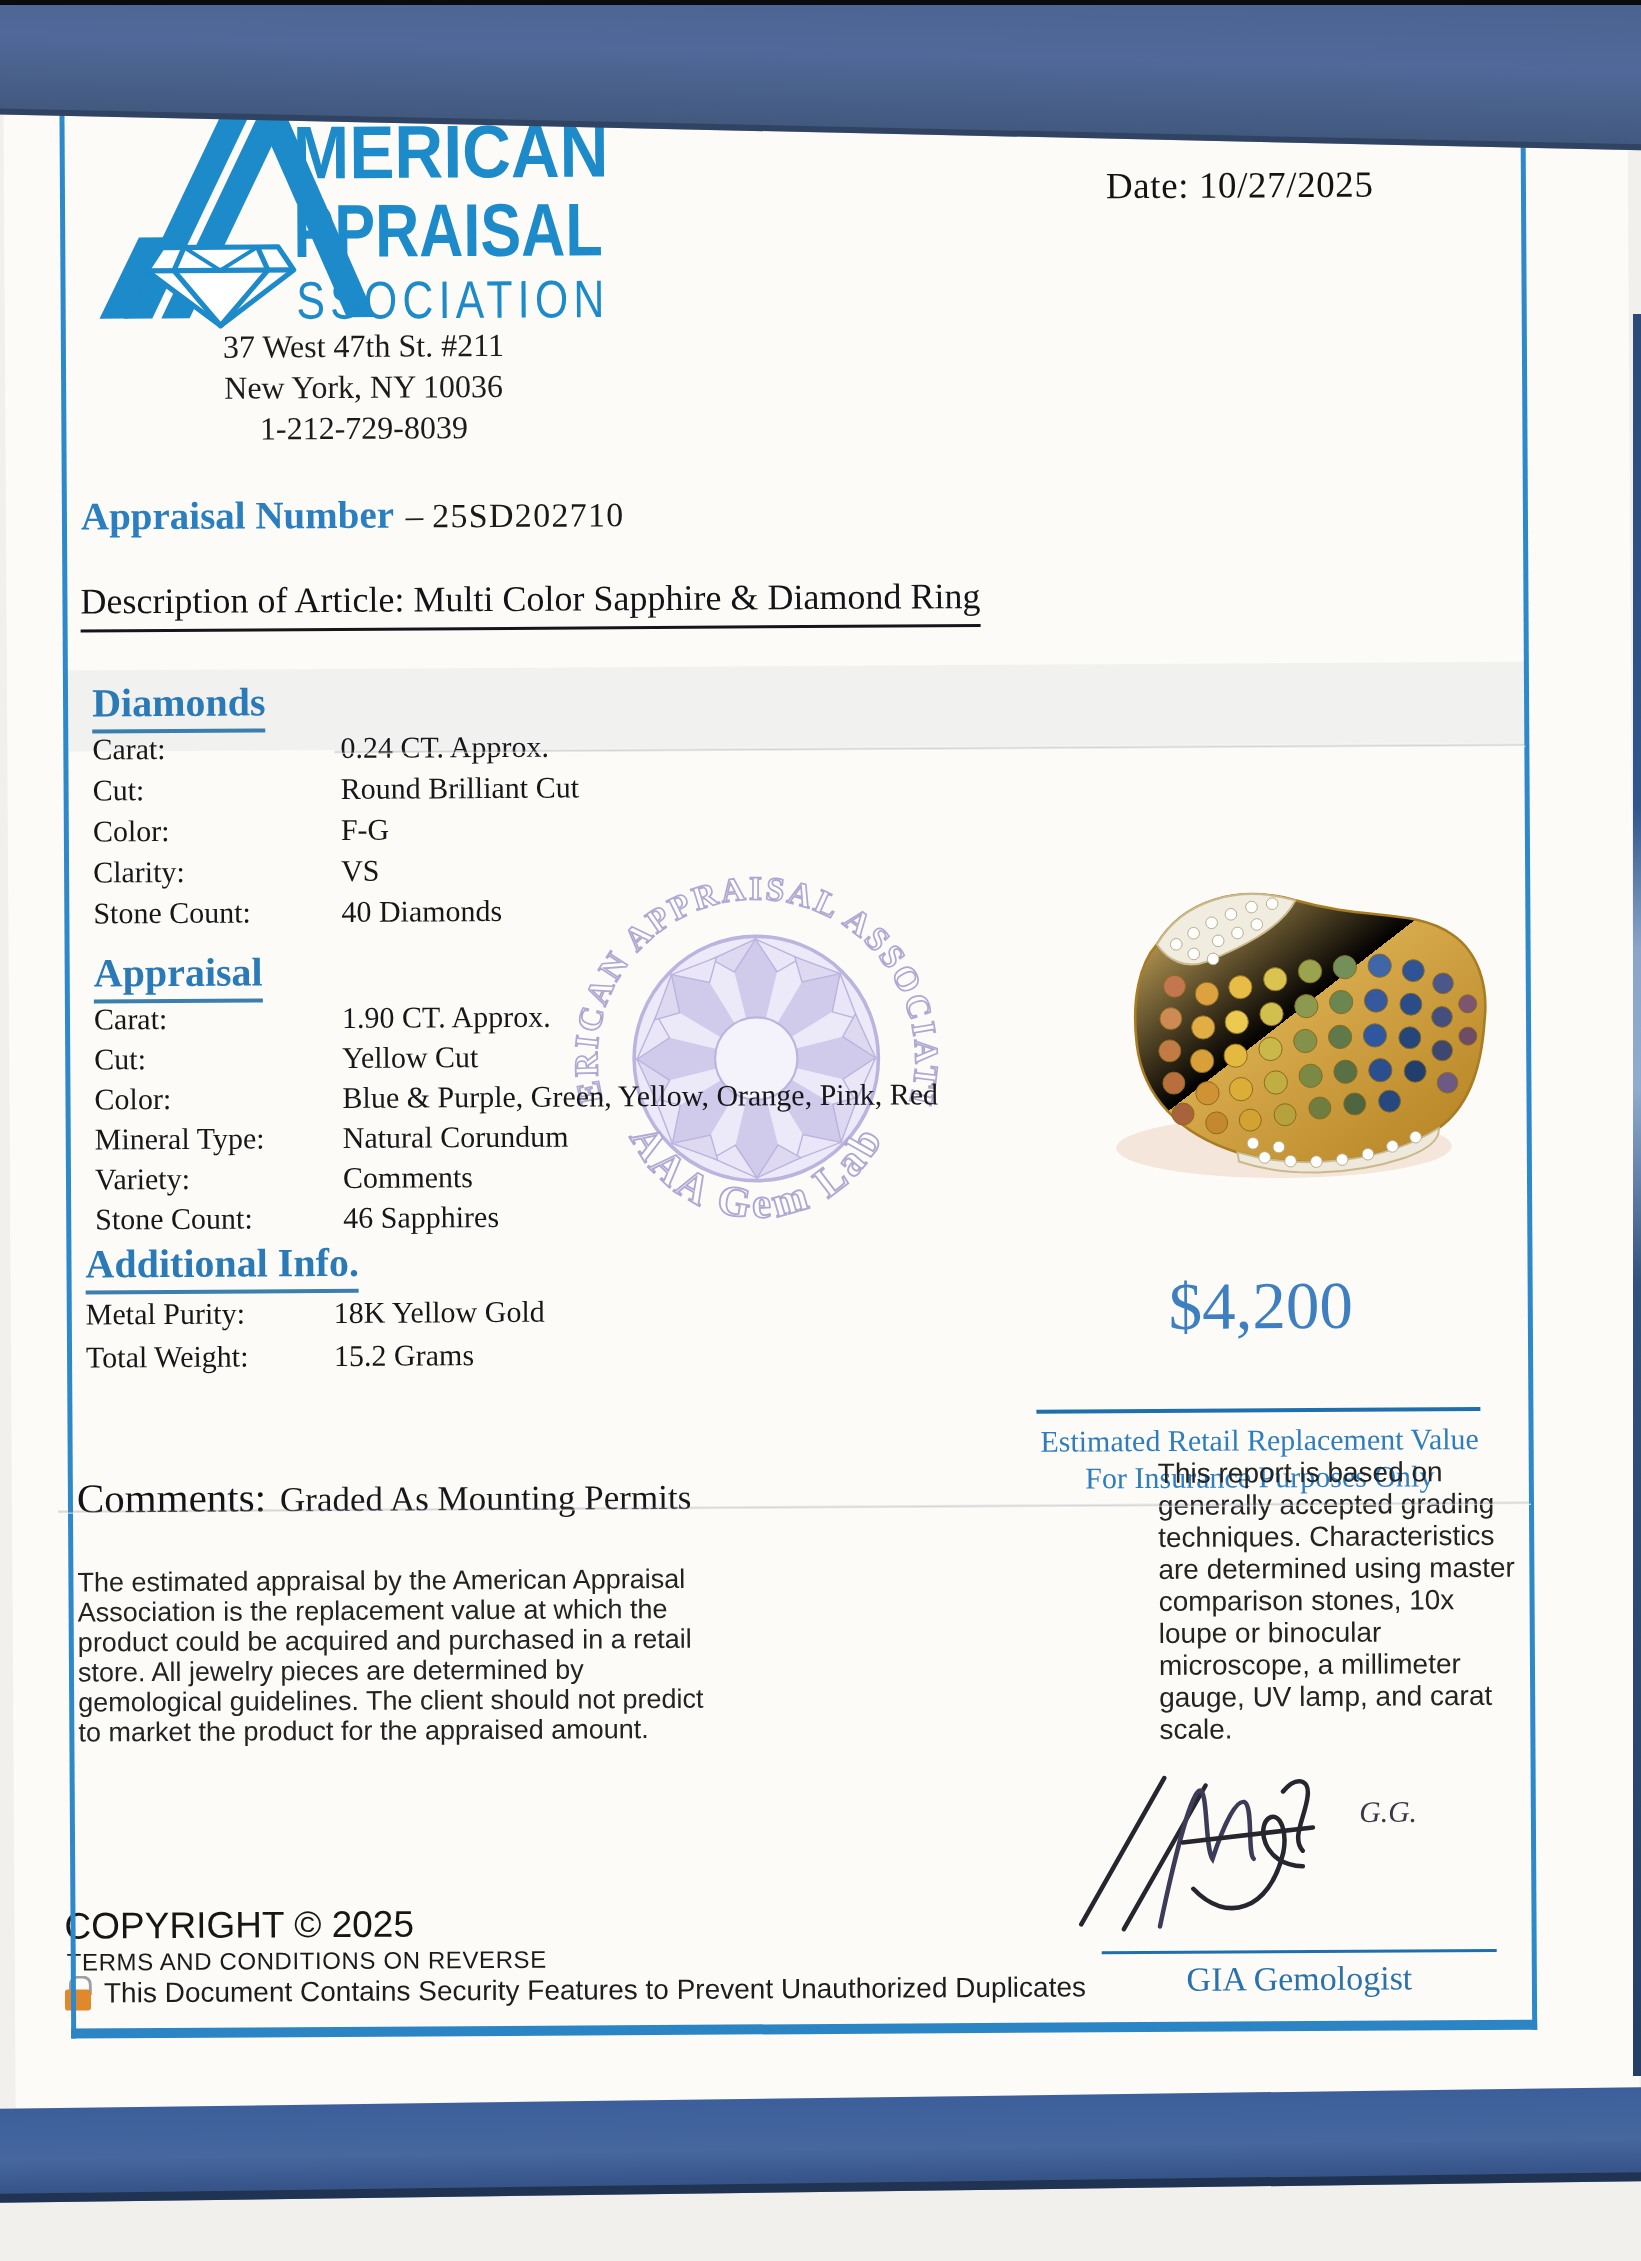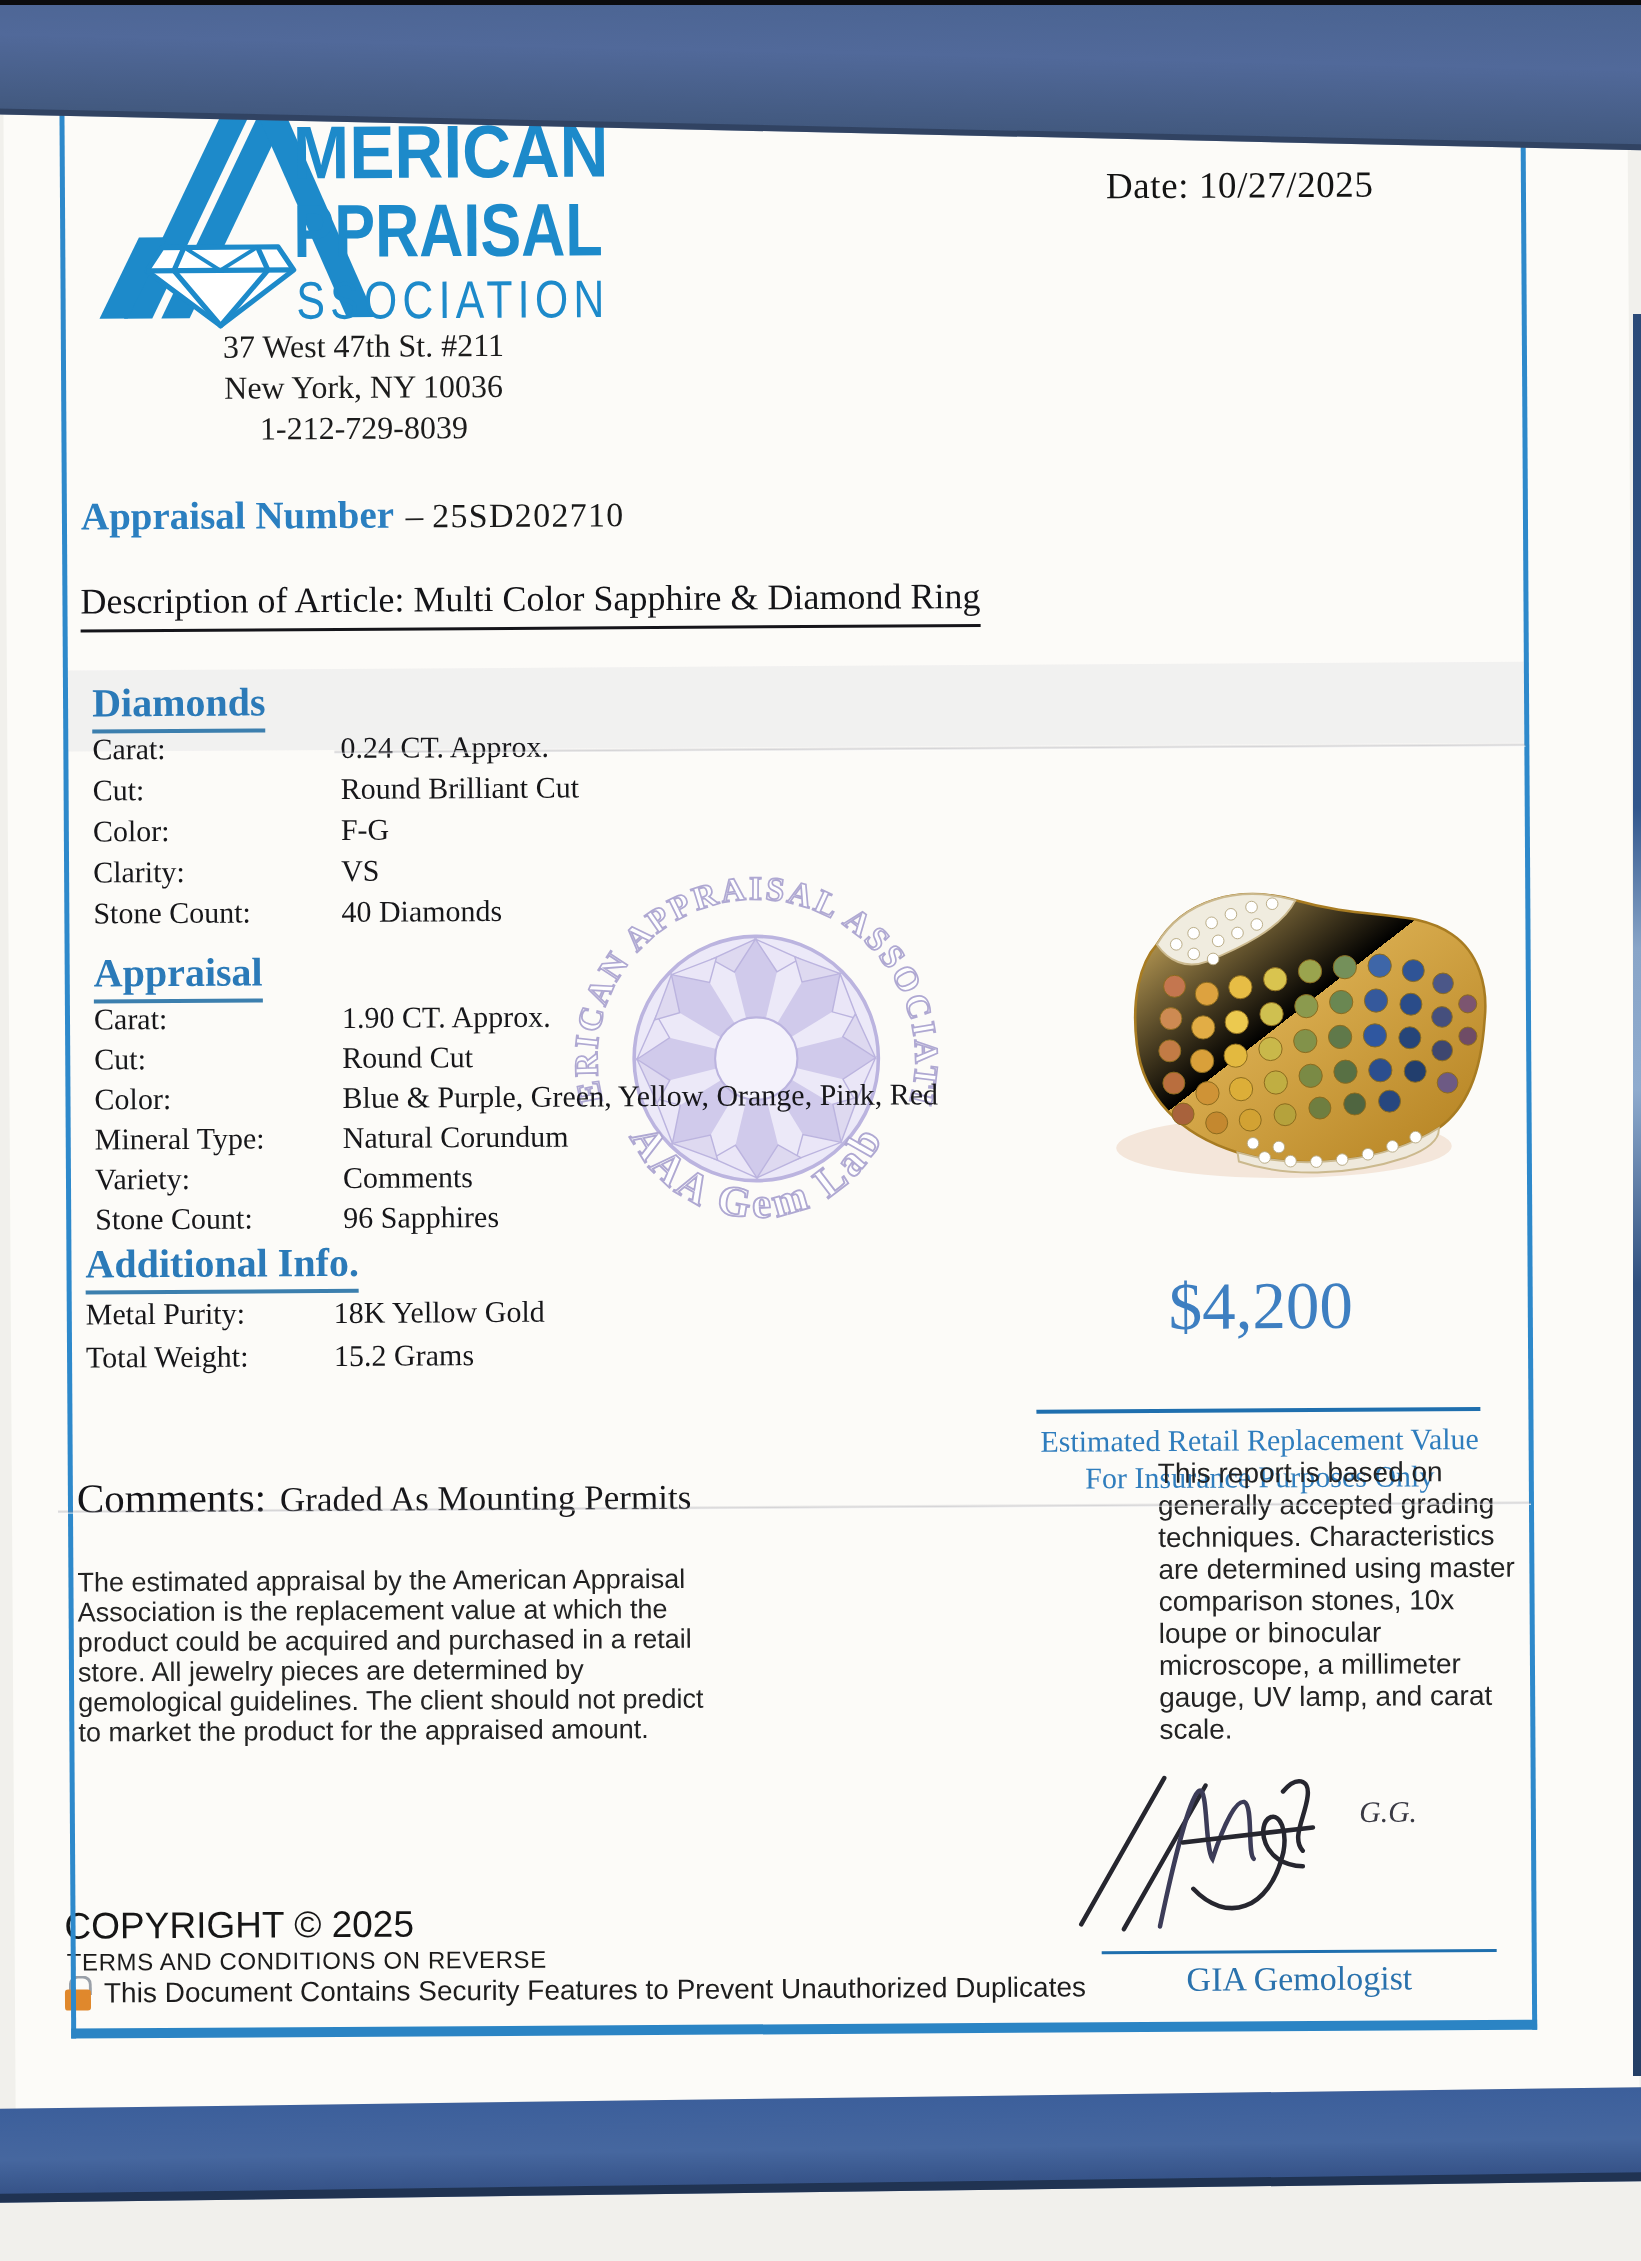--- a/index.html
+++ b/index.html
@@ -256,37 +256,37 @@
     <div class="abs" style="left:94px;top:945px;">
       <span class="sec-head serif">Appraisal</span>
     </div>
     <div class="abs kv-block serif" style="left:94px;top:995px;line-height:40px;">
       <div class="kv" style="line-height:40px;">
           <span class="k">Carat:</span>
           <span>1.90 CT. Approx.</span>
         </div>
       <div class="kv" style="line-height:40px;">
           <span class="k">Cut:</span>
-          <span>Round Cut</span>
+          <span>Yellow Cut</span>
         </div>
       <div class="kv" style="line-height:40px;">
           <span class="k">Color:</span>
           <span>Blue &amp; Purple, Green, Yellow, Orange, Pink, Red</span>
         </div>
       <div class="kv" style="line-height:40px;">
           <span class="k">Mineral Type:</span>
           <span>Natural Corundum</span>
         </div>
       <div class="kv" style="line-height:40px;">
           <span class="k">Variety:</span>
           <span>Comments</span>
         </div>
       <div class="kv" style="line-height:40px;">
           <span class="k">Stone Count:</span>
-          <span>96 Sapphires</span>
+          <span>46 Sapphires</span>
         </div>
     </div>
 
     <div class="abs" style="left:84px;top:1236px;">
       <span class="sec-head serif">Additional Info.</span>
     </div>
     <div class="abs kv-block serif" style="left:84px;top:1288px;line-height:43px;">
       <div class="kv" style="line-height:43px;">
           <span class="k">Metal Purity:</span>
           <span>18K Yellow Gold</span>

